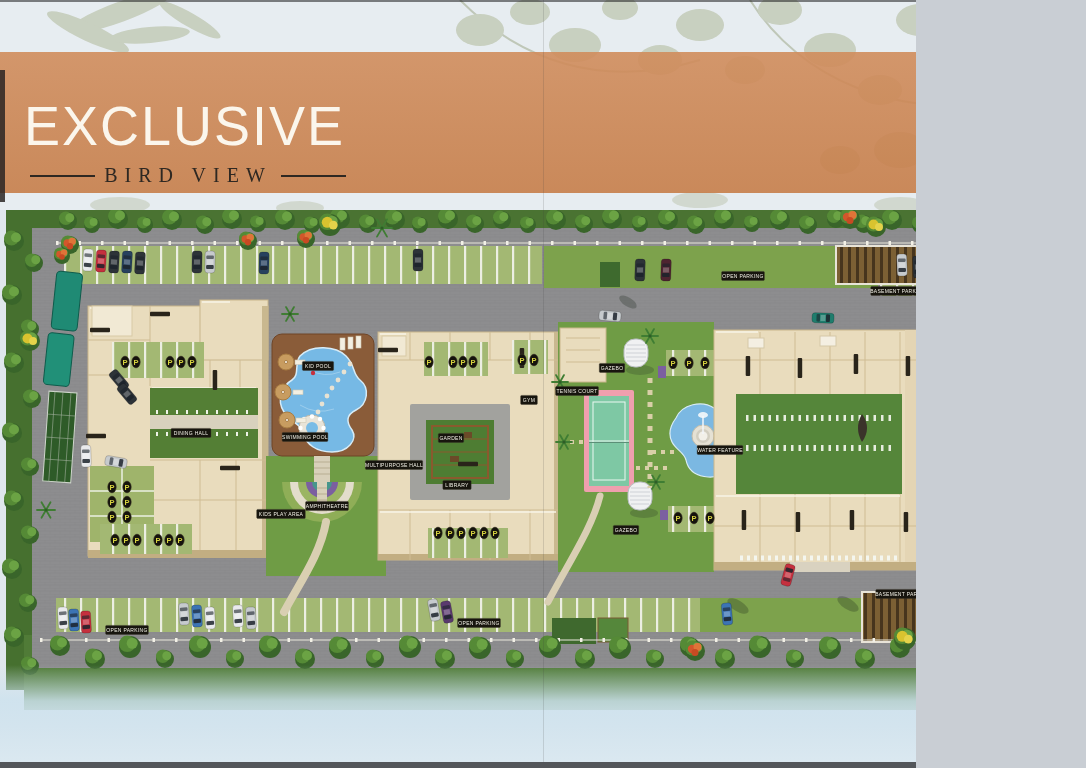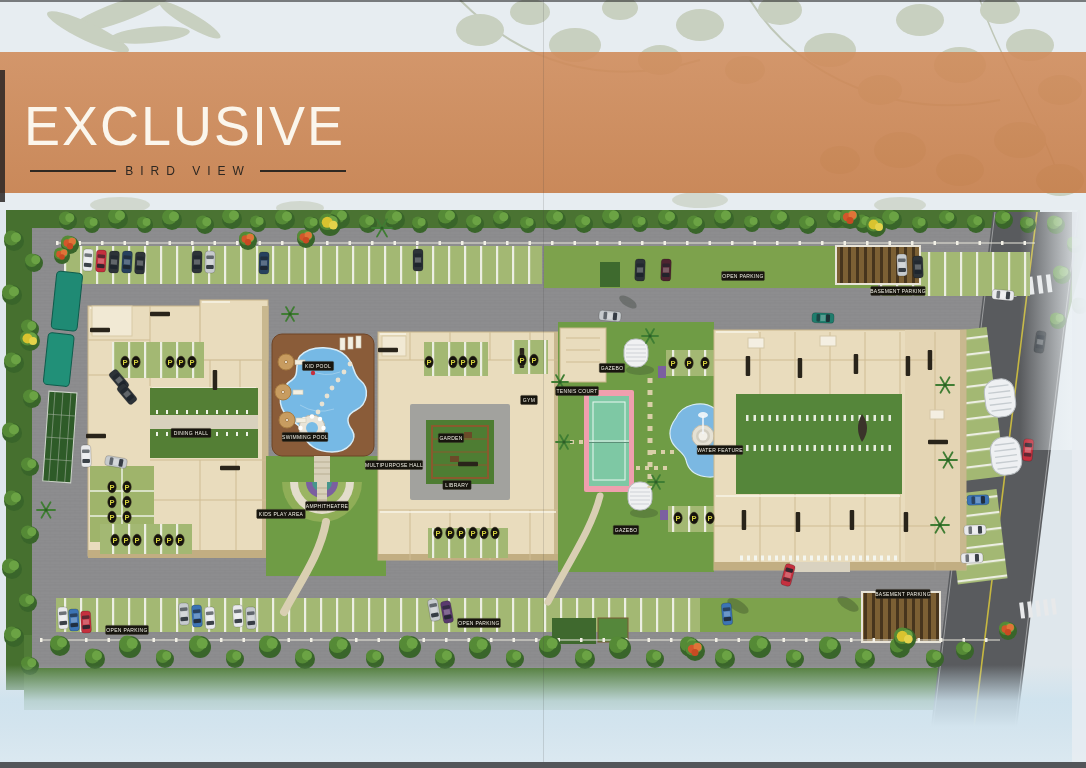--- a/index.html
+++ b/index.html
@@ -1,26 +1,26 @@
 <!DOCTYPE html>
 <html><head>
 <meta charset="utf-8">
 <style>
   html,body{margin:0;padding:0;background:#c9ced4;}
-  .page{position:relative;width:1086px;height:768px;overflow:hidden;
+  .page{position:relative;width:916px;height:768px;overflow:hidden;
         background:#e9eef3;font-family:"Liberation Sans",sans-serif;}
   .leaves{position:absolute;left:0;top:0;}
   .banner{position:absolute;left:0;top:52px;width:1086px;height:141px;
           background:linear-gradient(180deg,rgba(208,140,92,.90),rgba(198,125,73,.90));}
   .title{position:absolute;left:24px;top:42px;font-size:54px;font-weight:300;
          letter-spacing:2px;color:#fbf6ec;transform:scaleY(1.04);white-space:nowrap;}
   .subtitle-row{position:absolute;left:30px;top:112px;width:316px;display:flex;
                 align-items:center;gap:9px;color:#2e2822;}
   .subtitle-row .rule{flex:1;height:2px;background:#2e2822;}
-  .subtitle{font-size:12px;letter-spacing:7px;font-weight:400;white-space:nowrap;}
+  .subtitle{font-size:20px;letter-spacing:7px;font-weight:400;white-space:nowrap;font-family:Liberation Serif, serif;}
   .siteplan-wrap{position:absolute;left:0;top:210px;width:1086px;height:558px;}
   .fold-line{position:absolute;left:543px;top:0;width:1px;height:768px;
              background:rgba(60,60,60,.16);z-index:40;}
   .edge-top{position:absolute;left:0;top:0;width:1086px;height:2px;background:rgba(30,30,30,.55);z-index:41;}
   .edge-left{position:absolute;left:0;top:70px;width:5px;height:132px;background:#2a2624;opacity:.85;z-index:41;}
   .edge-bottom{position:absolute;left:0;bottom:0;width:1086px;height:6px;background:#53565a;z-index:41;}
   text{font-family:"Liberation Sans",sans-serif;}
 </style>
 </head>
 <body>

